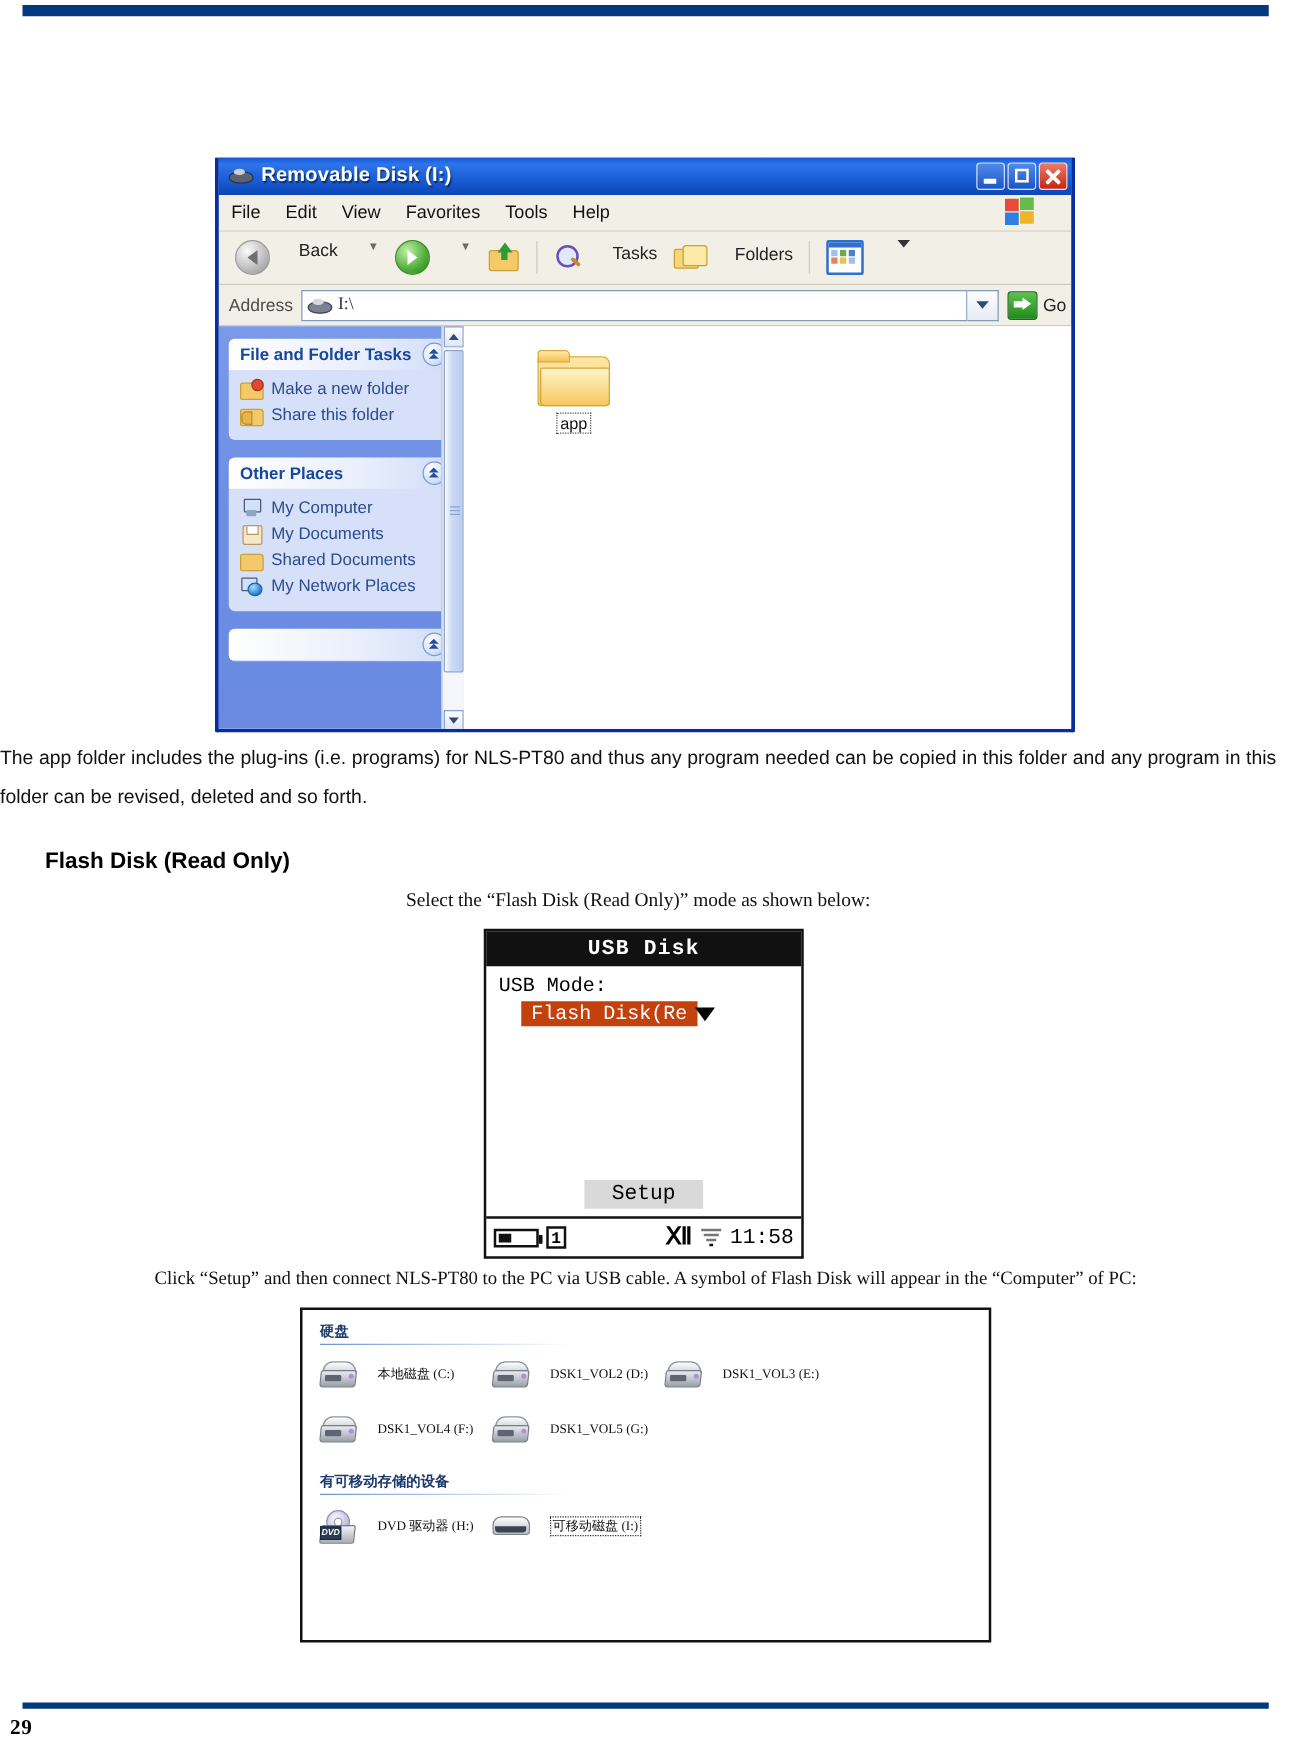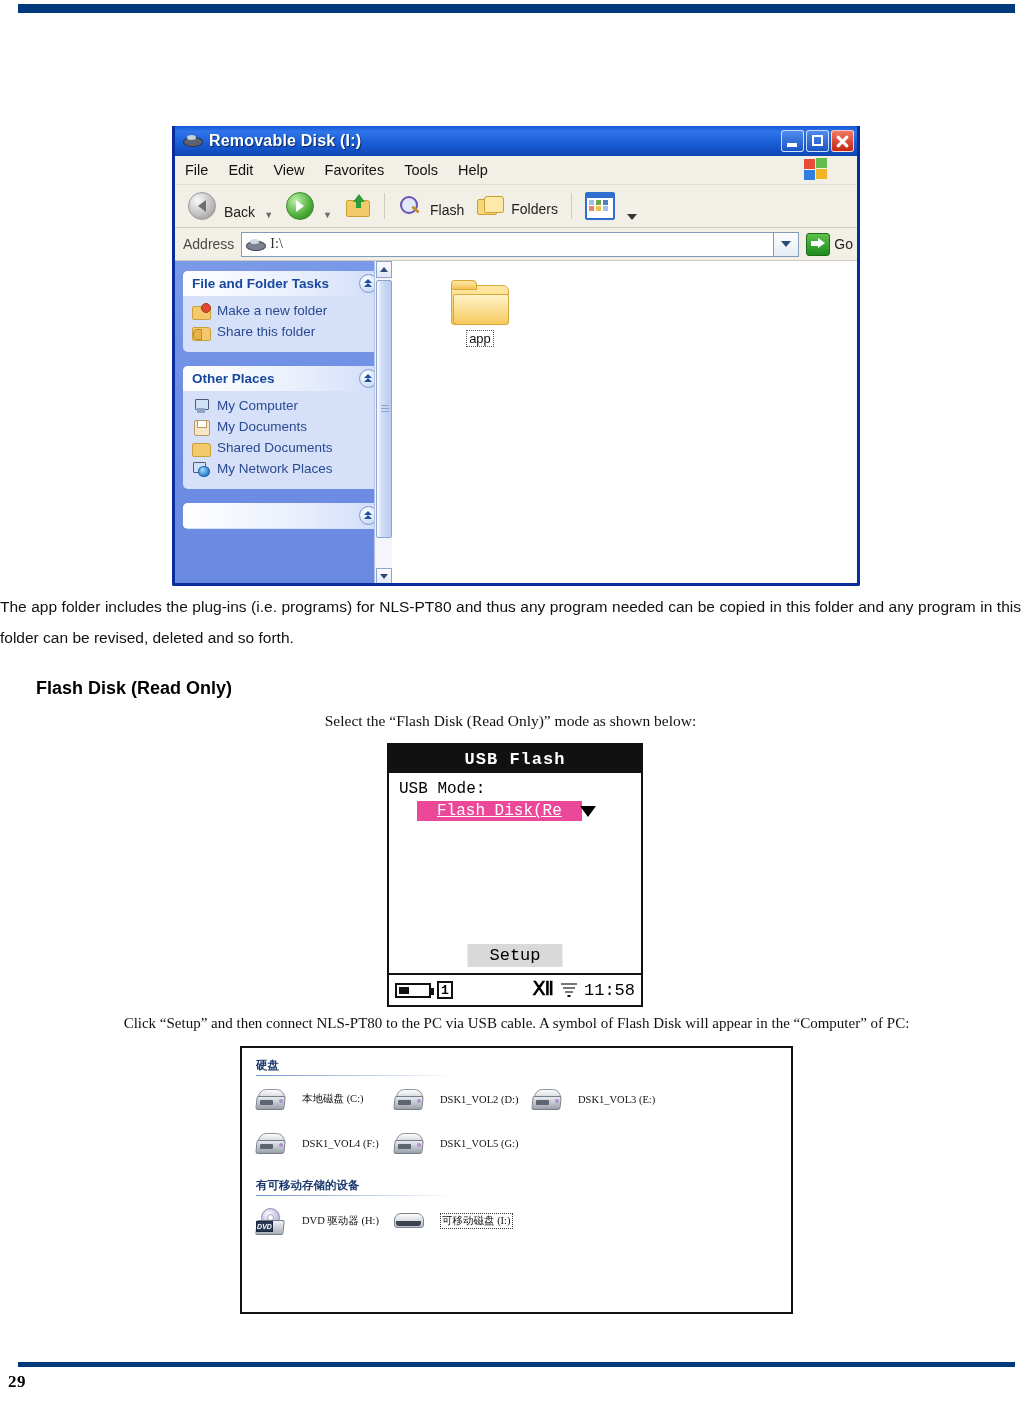--- a/index.html
+++ b/index.html
@@ -62,21 +62,21 @@
   .xp-flag{position:absolute;right:8px;top:2px;width:26px;height:24px;}
   .xp-flag .q{position:absolute;width:11px;height:10px;}
   .xp-flag .q1{left:1px;top:1px;background:#e84b3a;}
   .xp-flag .q2{left:13px;top:0px;background:#63bd4a;}
   .xp-flag .q3{left:1px;top:12px;background:#2f7fe0;}
   .xp-flag .q4{left:13px;top:11px;background:#f0b429;}
 
   .xp-tool{height:42px;background:#F2EFE6;display:flex;align-items:center;
            padding-left:8px;font-size:14px;color:#222;gap:3px;
            border-bottom:1px solid #cfcabb;}
-  .tbtn{display:flex;align-items:flex-end;gap:8px;padding:2px 5px;white-space:nowrap;}
+  .tbtn{display:flex;align-items:flex-start;gap:23px;padding:2px 5px;white-space:nowrap;}
   .circ{width:26px;height:26px;border-radius:50%;display:block;position:relative;}
   .circ.grey{background:radial-gradient(circle at 34% 30%,#fbfbfb,#b9b9b9 62%,#8e8e8e);
              border:1px solid #9a9a9a;}
   .circ.green{background:radial-gradient(circle at 34% 30%,#bff0a8,#4aab37 62%,#2f7e22);
               border:1px solid #3c8a2c;}
   .arr{position:absolute;left:50%;top:50%;width:0;height:0;}
   .arr.l{margin:-6px 0 0 -4px;border-top:6px solid transparent;border-bottom:6px solid transparent;
          border-right:8px solid #6f6f6f;}
   .arr.r{margin:-6px 0 0 -4px;border-top:6px solid transparent;border-bottom:6px solid transparent;
          border-left:8px solid #ffffff;}
@@ -120,21 +120,21 @@
   .chev{width:0;height:0;border-left:5px solid transparent;border-right:5px solid transparent;
         border-top:6px solid #2d4a78;}
   .gobtn{display:flex;align-items:center;gap:4px;margin-left:7px;font-size:14px;color:#222;}
   .gosq{width:22px;height:21px;background:linear-gradient(#5cc24a,#1f8a1f);border:1px solid #1b6b18;
         border-radius:3px;position:relative;}
   .gosq::after{content:"";position:absolute;left:4px;top:7px;width:9px;height:5px;background:#fff;}
   .gosq::before{content:"";position:absolute;left:11px;top:4px;width:0;height:0;
         border-top:5px solid transparent;border-bottom:5px solid transparent;border-left:7px solid #fff;}
 
   .xp-body{display:flex;height:324px;background:#fff;}
-  .xp-side{width:217px;background:linear-gradient(180deg,#7a9ae8 0%,#6e8fe4 40%,#6a8ae2 100%);
+  .xp-side{width:196px;background:linear-gradient(180deg,#7a9ae8 0%,#6e8fe4 40%,#6a8ae2 100%);
            padding:10px 8px 0 8px;box-sizing:border-box;position:relative;}
   .panel{background:#d6e0f8;border-radius:5px;margin-bottom:14px;overflow:hidden;}
   .panel-hd{height:25px;background:linear-gradient(90deg,#ffffff,#e8eefc 60%,#cfdcf8);
             display:flex;align-items:center;padding:0 6px 0 9px;
             font-size:13.5px;font-weight:bold;color:#18479e;}
   .panel-hd .sp{flex:1;}
   .chevbtn{width:17px;height:17px;border-radius:50%;
            background:radial-gradient(circle at 35% 30%,#ffffff,#d3e0f7 65%,#9fb8e6);
            border:1px solid #7e9ad4;position:relative;flex:none;}
   .chevbtn::before,.chevbtn::after{content:"";position:absolute;left:4px;width:0;height:0;
@@ -209,22 +209,22 @@
   .dev{
     position:absolute;left:387px;top:743px;width:256px;height:264px;
     background:#fff;border:2px solid #111;box-sizing:border-box;
     font-family:"Liberation Mono","DejaVu Sans Mono",monospace;
   }
   .dev-title{height:28px;background:#111;color:#fff;display:flex;align-items:center;
              justify-content:center;font-size:17px;letter-spacing:1px;font-weight:bold;}
   .dev-body{position:relative;height:200px;padding:7px 10px 0 10px;box-sizing:border-box;}
   .dev-lbl{font-size:16px;color:#000;letter-spacing:0px;}
   .dev-sel-wrap{display:flex;align-items:center;margin-top:3px;margin-left:18px;}
-  .dev-sel{background:#ec4899;color:#fff;font-size:16px;padding:1px 20px;letter-spacing:0px;
-           white-space:nowrap;overflow:hidden;text-decoration:underline;}
+  .dev-sel{background:#c2410c;color:#fff;font-size:16px;padding:1px 8px;letter-spacing:0px;
+           white-space:nowrap;overflow:hidden;}
   .dev-caret{width:0;height:0;border-left:8px solid transparent;border-right:8px solid transparent;
            border-top:11px solid #000;margin-left:-2px;}
   .dev-setup{position:absolute;left:50%;bottom:6px;transform:translateX(-50%);
              background:#d9d9d9;padding:2px 22px;font-size:17px;color:#000;}
   .dev-status{height:30px;border-top:2px solid #111;display:flex;align-items:center;
               padding:0 6px;gap:6px;}
   .batt{width:36px;height:15px;border:2px solid #111;position:relative;box-sizing:border-box;}
   .batt::after{content:"";position:absolute;right:-5px;top:3px;width:3px;height:7px;background:#111;}
   .batt i{position:absolute;left:2px;top:2px;width:10px;bottom:2px;background:#111;}
   .numbox{width:16px;height:18px;border:2px solid #111;display:flex;align-items:center;
@@ -338,21 +338,21 @@
             <i class="up"></i>
             <i class="ups"></i>
         </span>
       </span>
       <span class="tsep"></span>
       <span class="tbtn">
         <span class="mag">
             <i class="ring"></i>
             <i class="hnd"></i>
           </span>
-        <span>Flash</span>
+        <span>Tasks</span>
       </span>
       <span class="tbtn">
         <span class="folders">
             <i class="b1"></i>
             <i class="b2"></i>
           </span>
         <span>Folders</span>
       </span>
       <span class="tsep"></span>
       <span class="tbtn">
@@ -488,21 +488,21 @@
     <div class="xp-foot"></div>
   </div>
 
   <div class="para" style="left:0px;top:591px;width:1021px;">The app folder includes the plug-ins (i.e. programs) for NLS-PT80 and thus any program needed can be copied in this folder and any program in this folder can be revised, deleted and so forth.</div>
 
   <div class="h-sub" style="left:36px;top:678px;">Flash Disk (Read Only)</div>
 
   <div class="para nj" style="left:0px;top:705px;width:1021px;">Select the “Flash Disk (Read Only)” mode as shown below:</div>
 
   <div class="dev">
-    <div class="dev-title">USB Flash</div>
+    <div class="dev-title">USB Disk</div>
     <div class="dev-body">
       <div class="dev-lbl">USB Mode:</div>
       <div class="dev-sel-wrap">
         <span class="dev-sel">Flash Disk(Re</span>
         <span class="dev-caret"></span>
       </div>
       <div class="dev-setup">Setup</div>
     </div>
     <div class="dev-status">
       <span class="batt">

